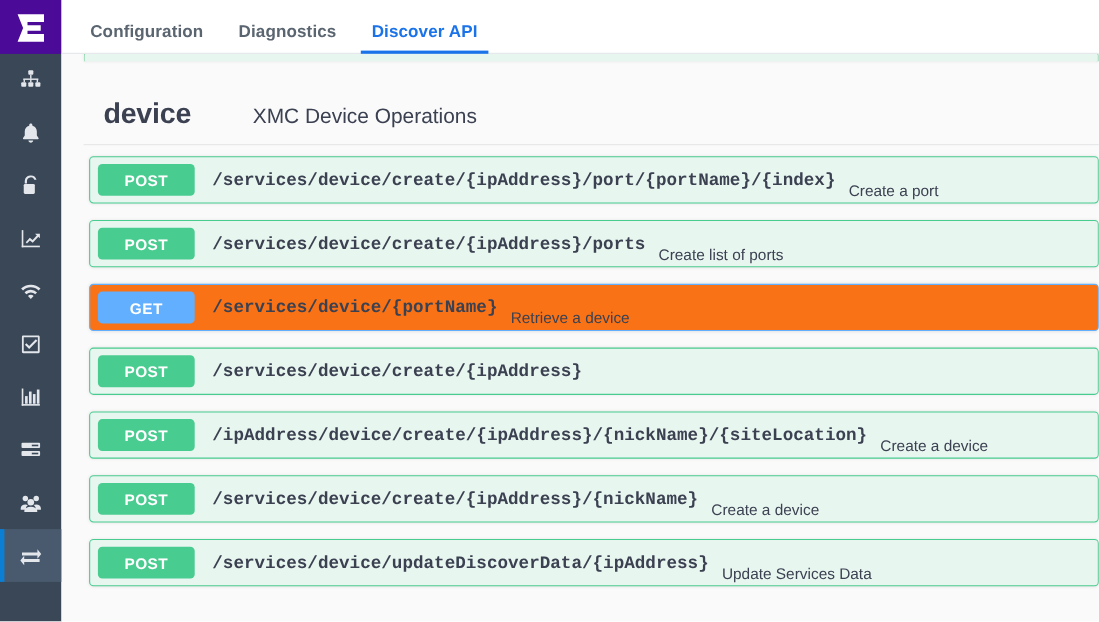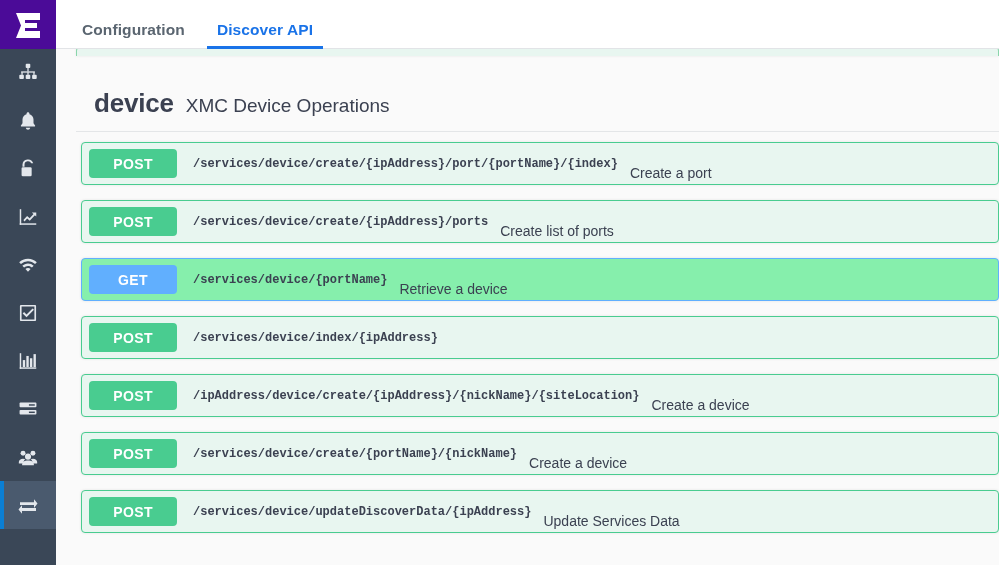--- a/index.html
+++ b/index.html
@@ -116,20 +116,21 @@
     background: #e8f6f0;
     box-shadow: 0 0 3px rgba(0,0,0,.08);
     position: relative;
     top: -2px;
   }
 
   .group-head {
     display: flex;
     align-items: baseline;
     padding: 30px 0 12px 18px;
+    gap: 44px;
   }
   .group-title {
     font-size: 26px;
     font-weight: bold;
     color: #3b4151;
     letter-spacing: -.2px;
   }
   .group-desc {
     font-size: 19px;
     color: #3b4151;
@@ -150,21 +151,21 @@
     height: 43px;
     margin: 0 0 15px 5px;
     border-radius: 4px;
     border: 1px solid #49cc90;
     background: #e8f6f0;
     box-shadow: 0 0 3px rgba(0,0,0,.09);
     padding-left: 7px;
   }
   .op-row.get {
     border-color: #61affe;
-    background: #86efac;
+    background: #f97316;
   }
 
   .verb {
     flex: 0 0 auto;
     min-width: 88px;
     height: 29px;
     border-radius: 4px;
     background: #49cc90;
     color: #ffffff;
     font-size: 14px;
@@ -172,21 +173,21 @@
     letter-spacing: .4px;
     display: flex;
     align-items: center;
     justify-content: center;
     text-align: center;
   }
   .op-row.get .verb { background: #61affe; }
 
   .path {
     font-family: "Liberation Mono", monospace;
-    font-size: 12px;
+    font-size: 16px;
     font-weight: bold;
     color: #3b4151;
     margin-left: 16px;
     white-space: nowrap;
   }
 
   .desc {
     font-size: 14px;
     color: #3b4151;
     margin-left: 12px;
@@ -295,20 +296,21 @@
         <polygon points="4,9.2 18,9.2 18,6.3 21.5,10.6 18,14.9 18,12.1 4,12.1"></polygon>
         <polygon points="20,15.1 6,15.1 6,12.2 2.5,16.5 6,20.8 6,18 20,18"></polygon>
       </svg>
     </div>
   </div>
 
   <div class="main">
 
     <div class="tabbar">
       <div class="tab">Configuration</div>
+      <div class="tab">Diagnostics</div>
       <div class="tab active">Discover API</div>
     </div>
 
     <div class="content">
 
       <div class="row-clipped"></div>
 
       <div class="group-head">
         <div class="group-title">device</div>
         <div class="group-desc">XMC Device Operations</div>
@@ -331,32 +333,32 @@
         </div>
 
         <div class="op-row get">
           <div class="verb">GET</div>
           <div class="path">/services/device/{portName}</div>
           <div class="desc">Retrieve a device</div>
         </div>
 
         <div class="op-row post">
           <div class="verb">POST</div>
-          <div class="path">/services/device/index/{ipAddress}</div>
+          <div class="path">/services/device/create/{ipAddress}</div>
         </div>
 
         <div class="op-row post">
           <div class="verb">POST</div>
           <div class="path">/ipAddress/device/create/{ipAddress}/{nickName}/{siteLocation}</div>
           <div class="desc">Create a device</div>
         </div>
 
         <div class="op-row post">
           <div class="verb">POST</div>
-          <div class="path">/services/device/create/{portName}/{nickName}</div>
+          <div class="path">/services/device/create/{ipAddress}/{nickName}</div>
           <div class="desc">Create a device</div>
         </div>
 
         <div class="op-row post">
           <div class="verb">POST</div>
           <div class="path">/services/device/updateDiscoverData/{ipAddress}</div>
           <div class="desc">Update Services Data</div>
         </div>
 
       </div>

